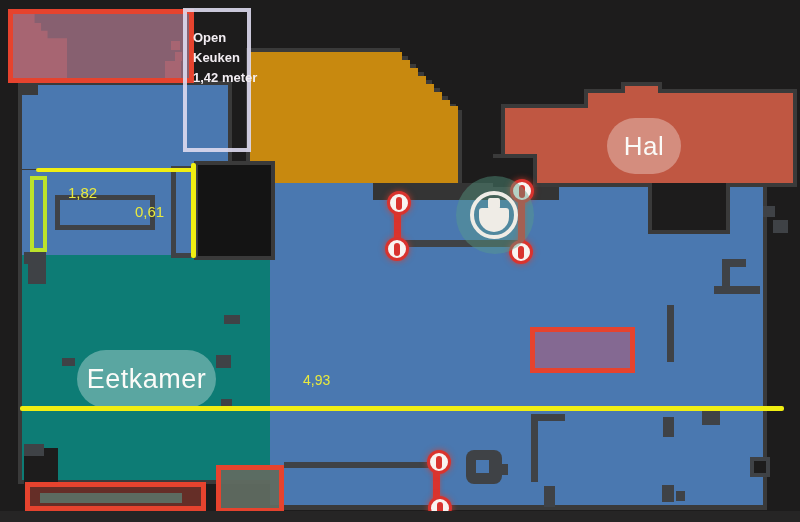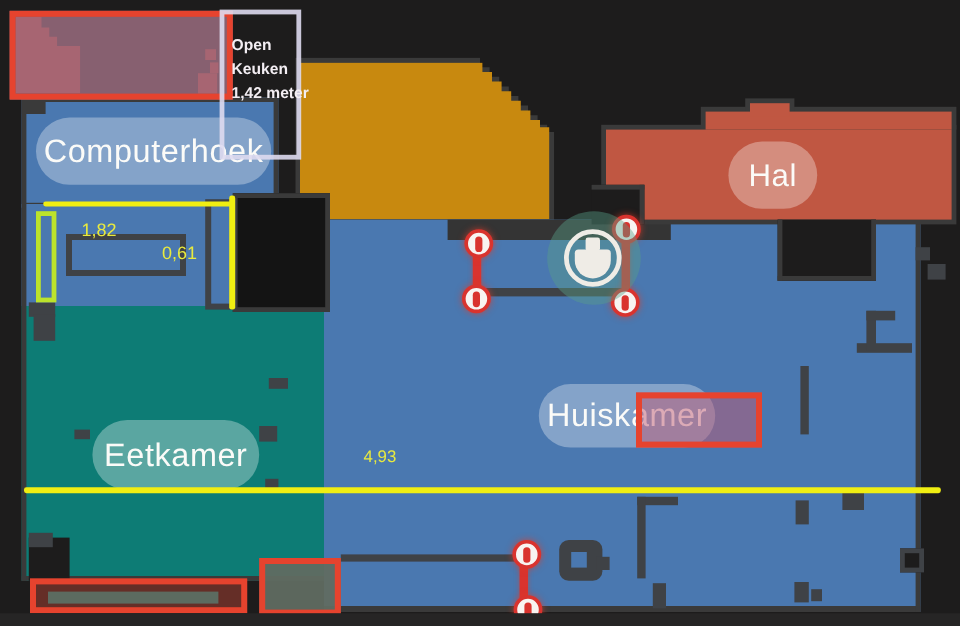--- a/index.html
+++ b/index.html
@@ -84,31 +84,25 @@
   <div class="mark" style="left:544px;top:486px;width:11px;height:21px;"></div>
   <div class="mark" style="left:662px;top:485px;width:12px;height:17px;"></div>
   <div class="mark" style="left:676px;top:491px;width:9px;height:10px;"></div>
   <div class="mark" style="left:466px;top:450px;width:36px;height:34px;border-radius:8px;"></div>
   <div class="abs blue" style="left:476px;top:460px;width:13px;height:13px;"></div>
   <div class="mark" style="left:497px;top:464px;width:11px;height:11px;"></div>
   <div class="mark" style="left:763px;top:206px;width:12px;height:11px;"></div>
   <div class="mark" style="left:773px;top:220px;width:15px;height:13px;"></div>
   <div class="abs" style="left:750px;top:457px;width:20px;height:20px;background:#1d1c1c;border:4px solid #3f4246;box-sizing:border-box;"></div>
 
-  <div class="pill" style="left:30px;top:98px;width:196px;height:56px;font-size:27px;">
-    <span>Computerhoek</span>
-  </div>
   <div class="pill" style="left:607px;top:118px;width:74px;height:56px;border-radius:28px;">
     <span>Hal</span>
   </div>
   <div class="pill" style="left:77px;top:350px;width:139px;height:58px;font-size:27px;">
     <span>Eetkamer</span>
-  </div>
-  <div class="pill" style="left:449px;top:320px;width:147px;height:53px;font-size:27px;">
-    <span>Huiskamer</span>
   </div>
 
   <div class="yline" style="left:36px;top:168px;width:158px;height:4px;"></div>
   <div class="yline" style="left:191px;top:163px;width:5px;height:95px;"></div>
   <div class="abs" style="left:30px;top:176px;width:17px;height:76px;border:4px solid #bce32b;box-sizing:border-box;"></div>
   <div class="ytext" style="left:68px;top:184px;">1,82</div>
   <div class="ytext" style="left:135px;top:203px;">0,61</div>
   <div class="yline" style="left:20px;top:406px;width:764px;height:5px;"></div>
   <div class="ytext" style="left:303px;top:372px;font-size:14px;">4,93</div>
 
@@ -120,21 +114,21 @@
   <div class="nogo" style="left:8px;top:9px;width:186px;height:74px;background:rgba(206,141,168,0.6);"></div>
 
   <div class="nogo" style="left:530px;top:327px;width:105px;height:46px;background:rgba(190,90,115,0.5);"></div>
 
   <div class="nogo" style="left:25px;top:482px;width:181px;height:29px;background:rgba(150,58,46,0.6);">
     <div class="abs" style="left:10px;top:6px;width:142px;height:10px;background:#5c6b60;"></div>
   </div>
 
   <div class="nogo" style="left:216px;top:465px;width:68px;height:48px;background:rgba(96,108,97,0.95);"></div>
 
-  <div class="abs" style="left:183px;top:8px;width:68px;height:125px;border:4px solid rgba(222,218,240,0.9);box-sizing:border-box;">
+  <div class="abs" style="left:183px;top:8px;width:68px;height:144px;border:4px solid rgba(222,218,240,0.9);box-sizing:border-box;">
     <div class="abs notetext" style="left:6px;top:16px;">
       <div>Open</div>
       <div>Keuken</div>
       <div>1,42 meter</div>
     </div>
   </div>
 
   <div class="vline" style="left:394px;top:203px;height:47px;"></div>
   <div class="vpin" style="left:387px;top:191px;">
       <i></i>

